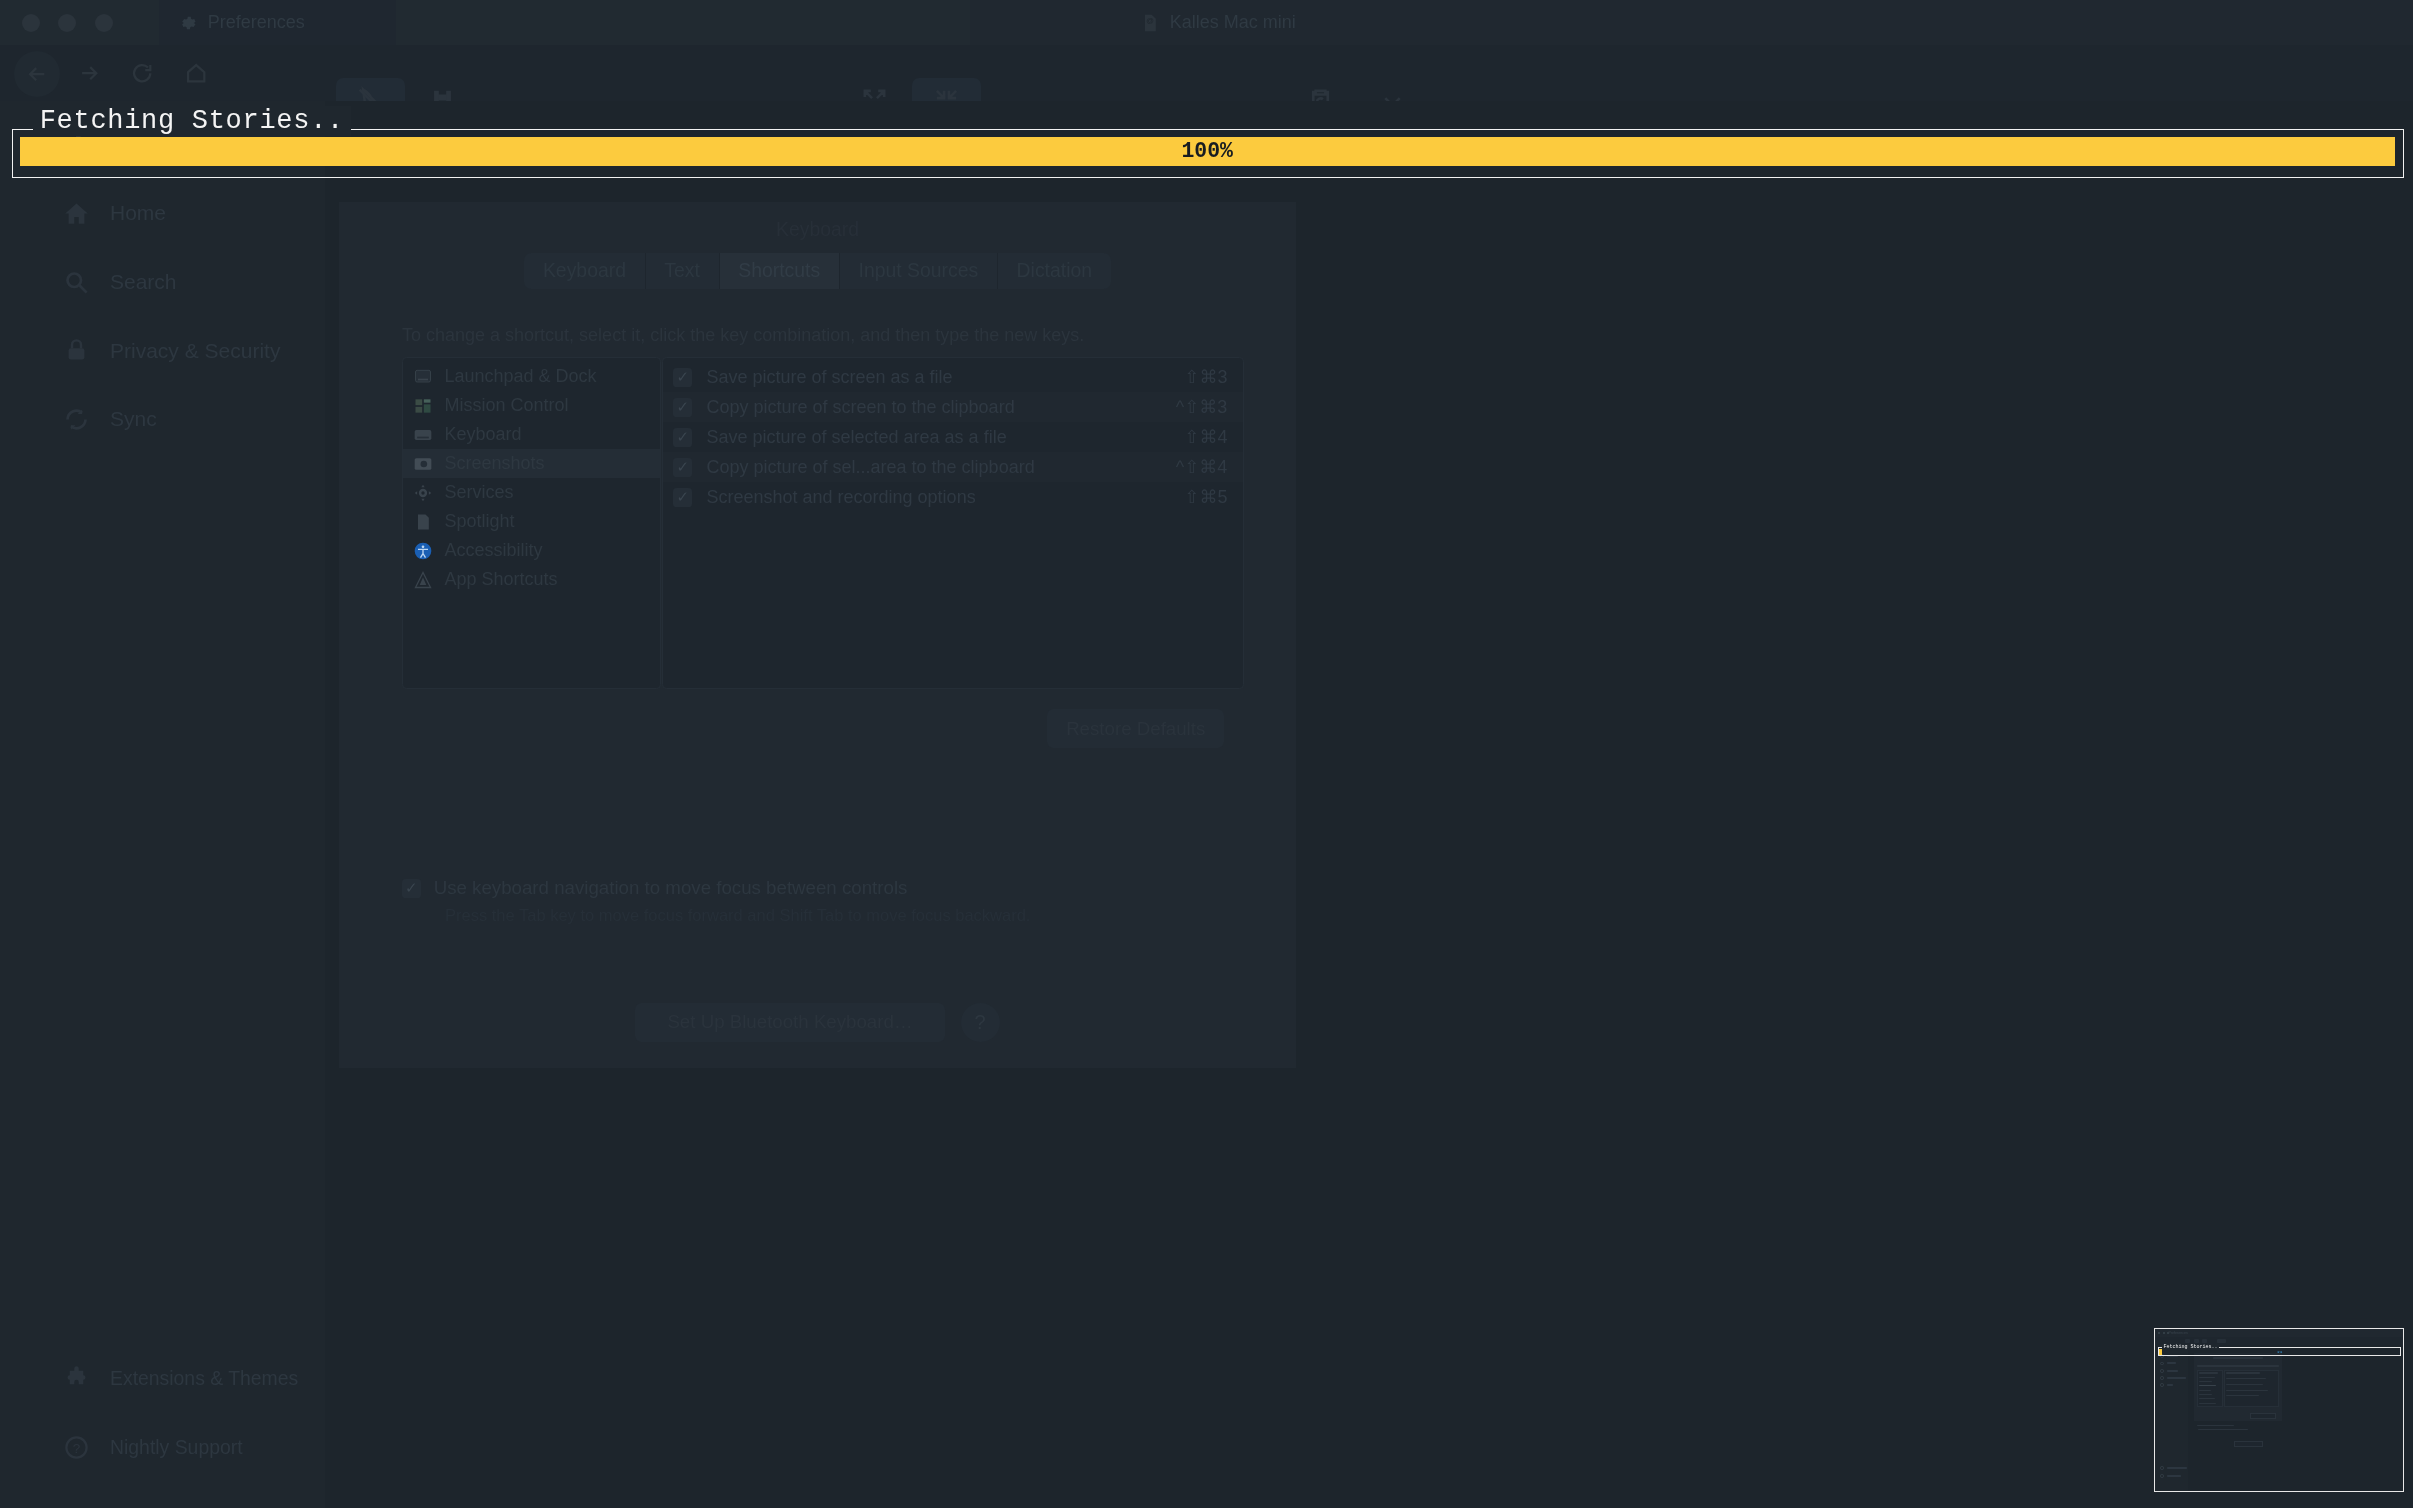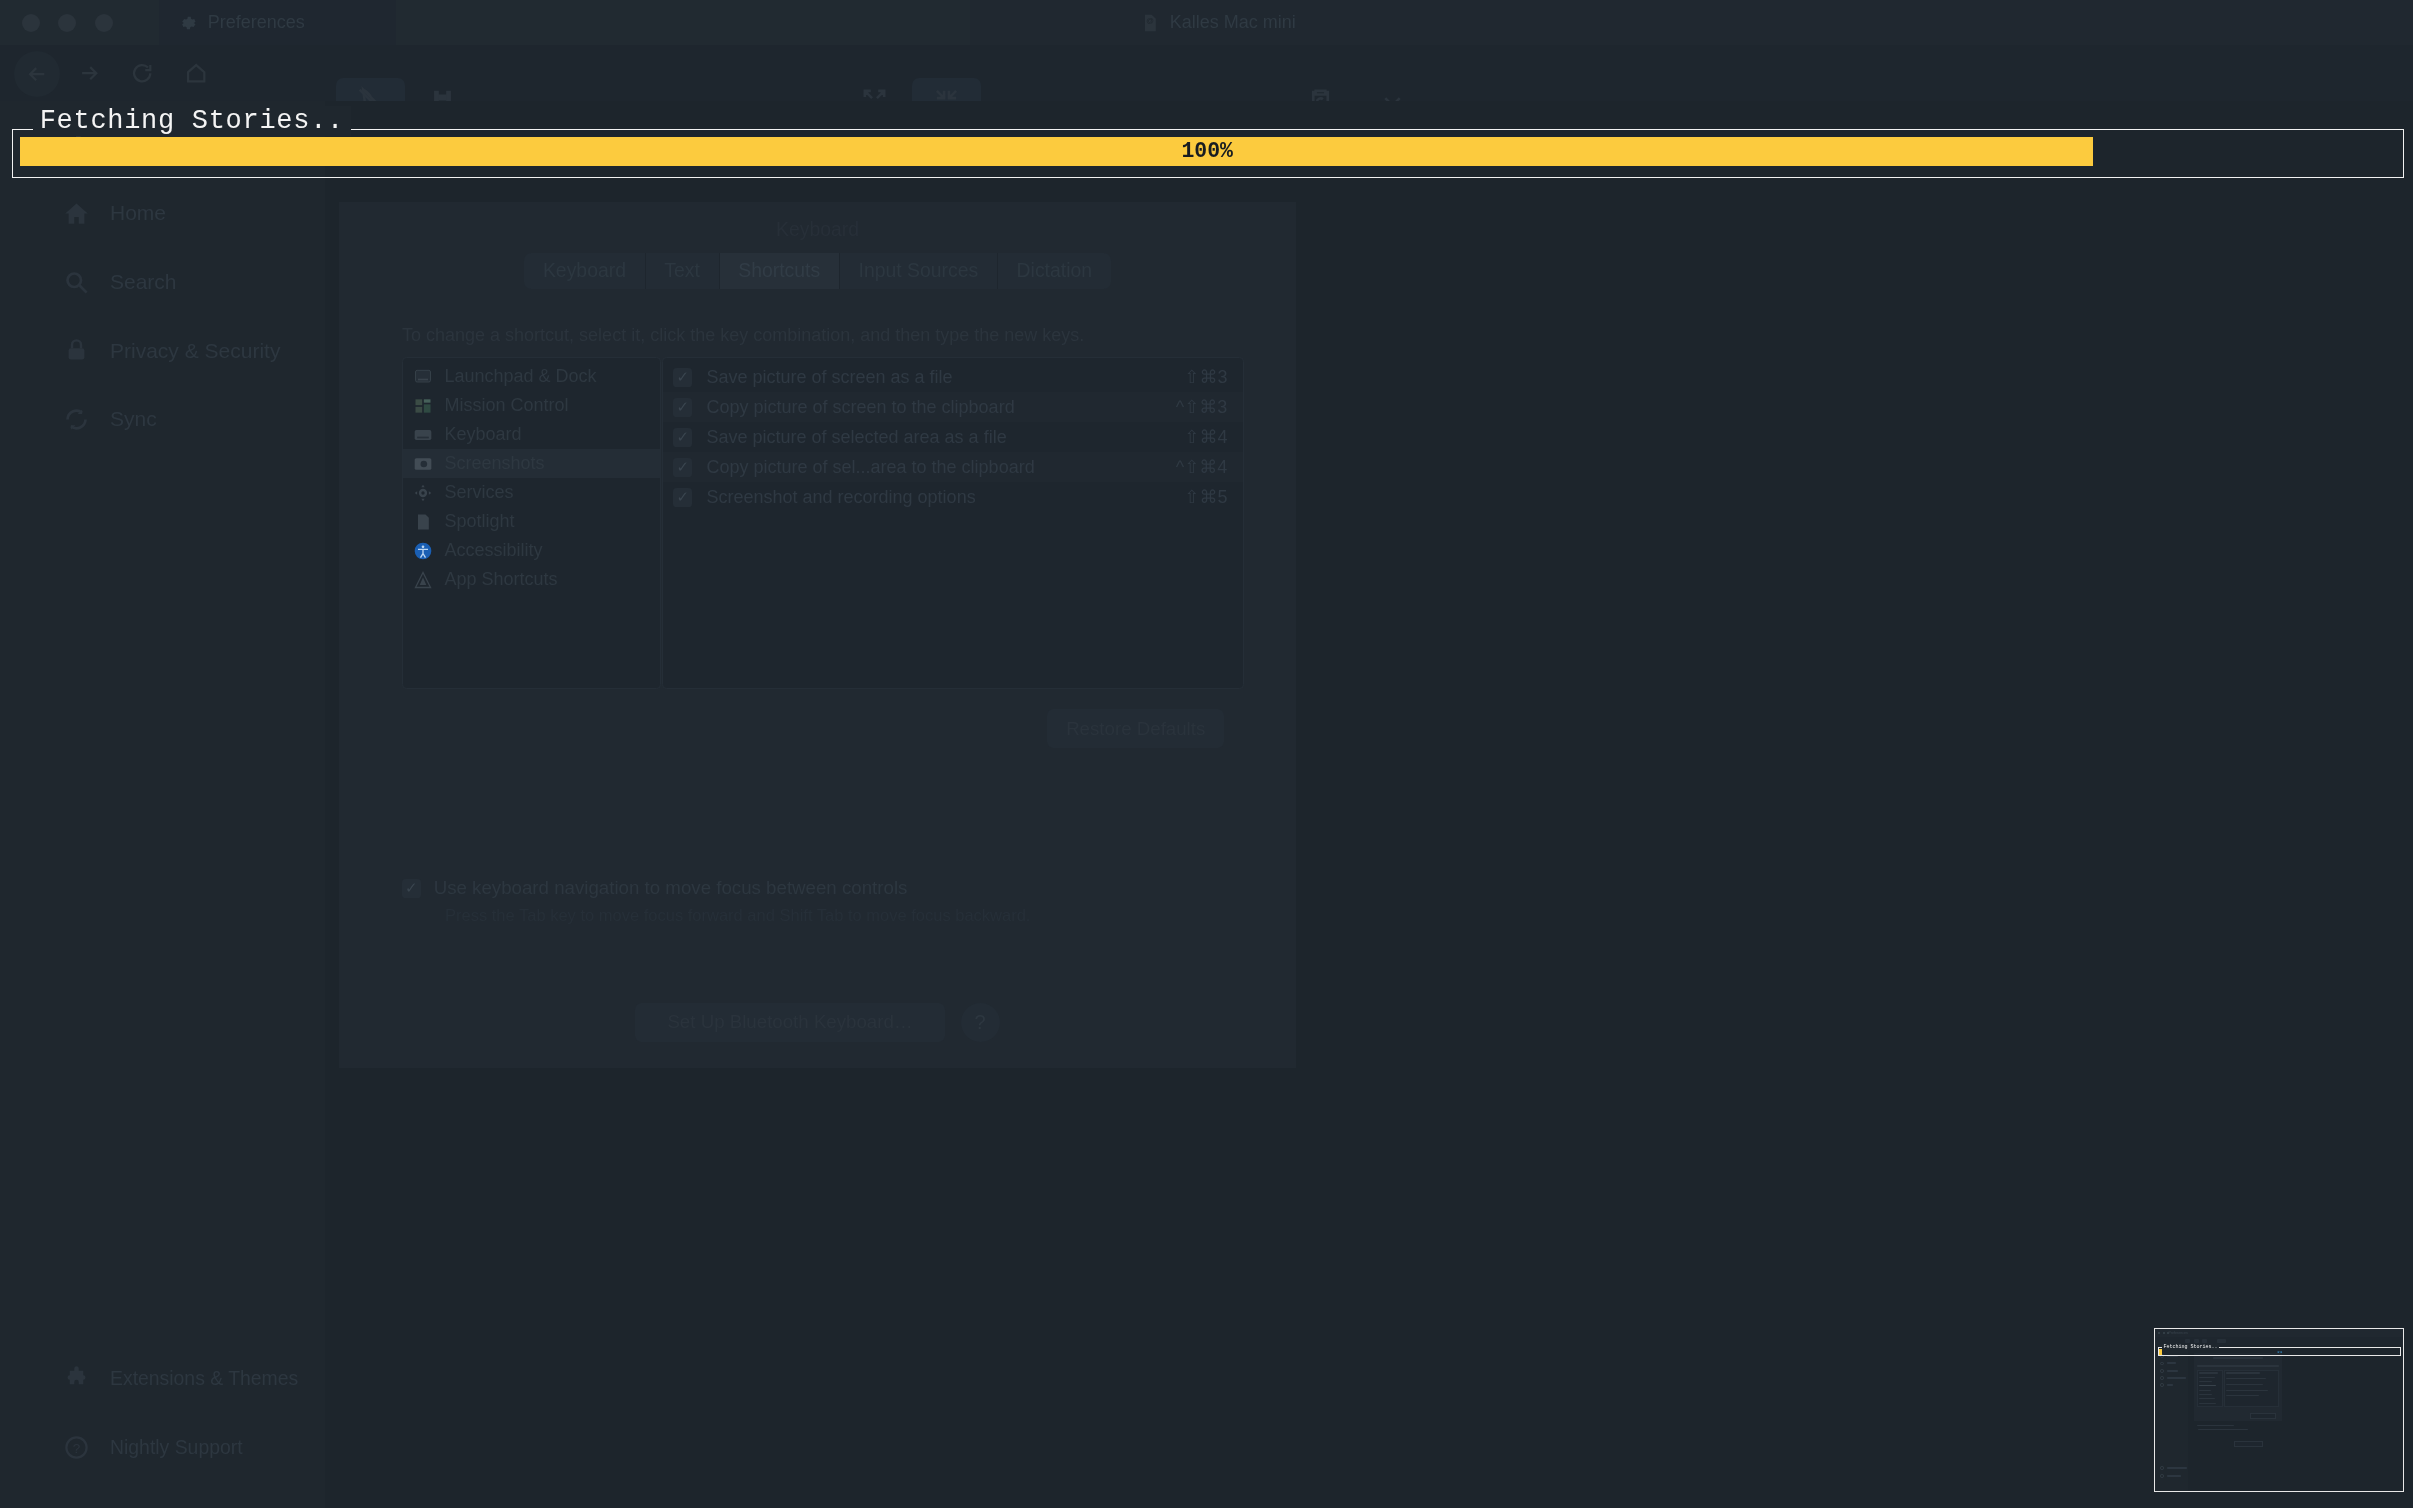--- a/index.html
+++ b/index.html
@@ -155,21 +155,21 @@
     position: absolute; left: 11.5px; top: 129px; width: 2392px; height: 49px;
     border: 1.4px solid #f2f2f2; background: transparent; z-index: 50;
   }
   .pd-title {
     position: absolute; left: 20px; top: -24px;
     background: #1f272e; padding: 0 7.2px;
     color: #f4f4f4; font-family: "Liberation Mono", monospace;
     font-size: 27px; letter-spacing: 0.7px; white-space: nowrap;
   }
   .pd-track {
-    position: absolute; left: 7.2px; top: 6.5px; width: 2073px; height: 29px;
+    position: absolute; left: 7.2px; top: 6.5px; width: 2375px; height: 29px;
     background: #1c242b;
   }
   .pd-fill {
     position: absolute; left: 0; top: 0; height: 29px;
     background: #fccb3e;
     display: flex; align-items: center; justify-content: center;
   }
   .pd-pct {
     position: absolute; left: 0; top: 0; width: 2375px; height: 29px;
     display: flex; align-items: center; justify-content: center;

